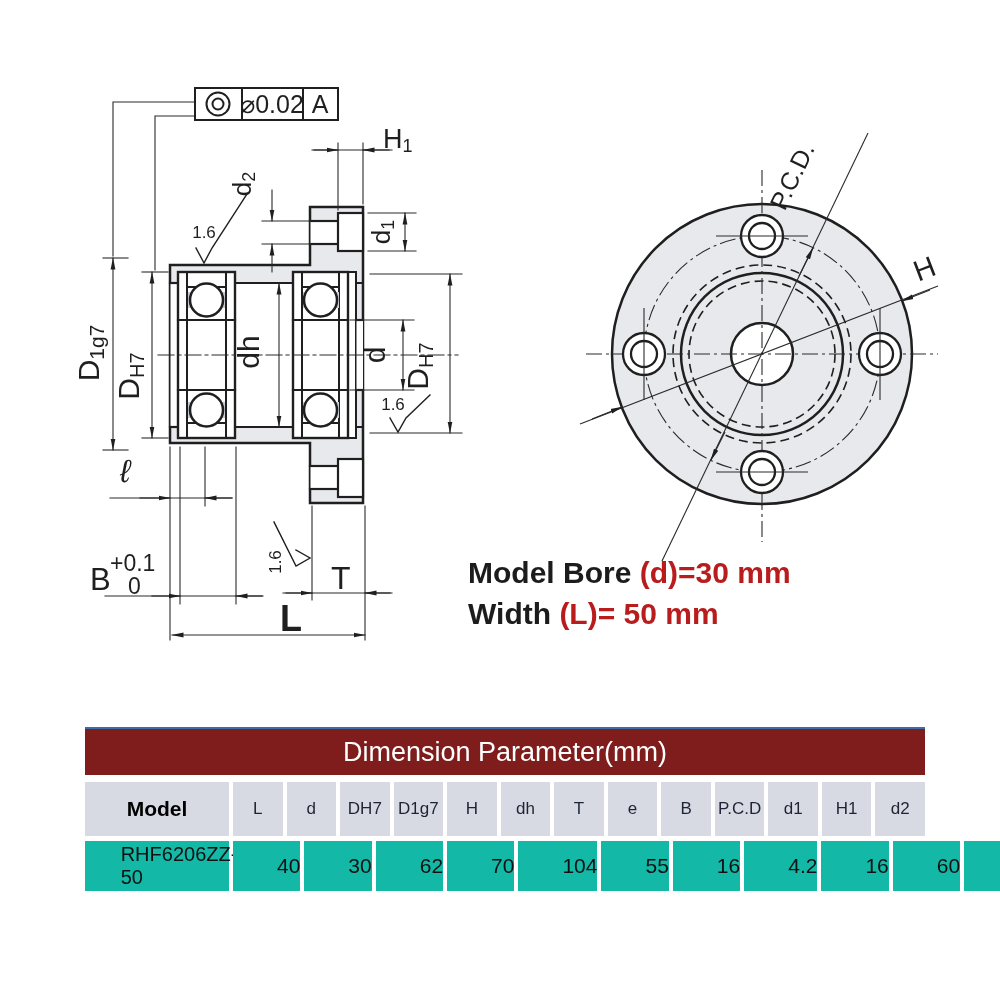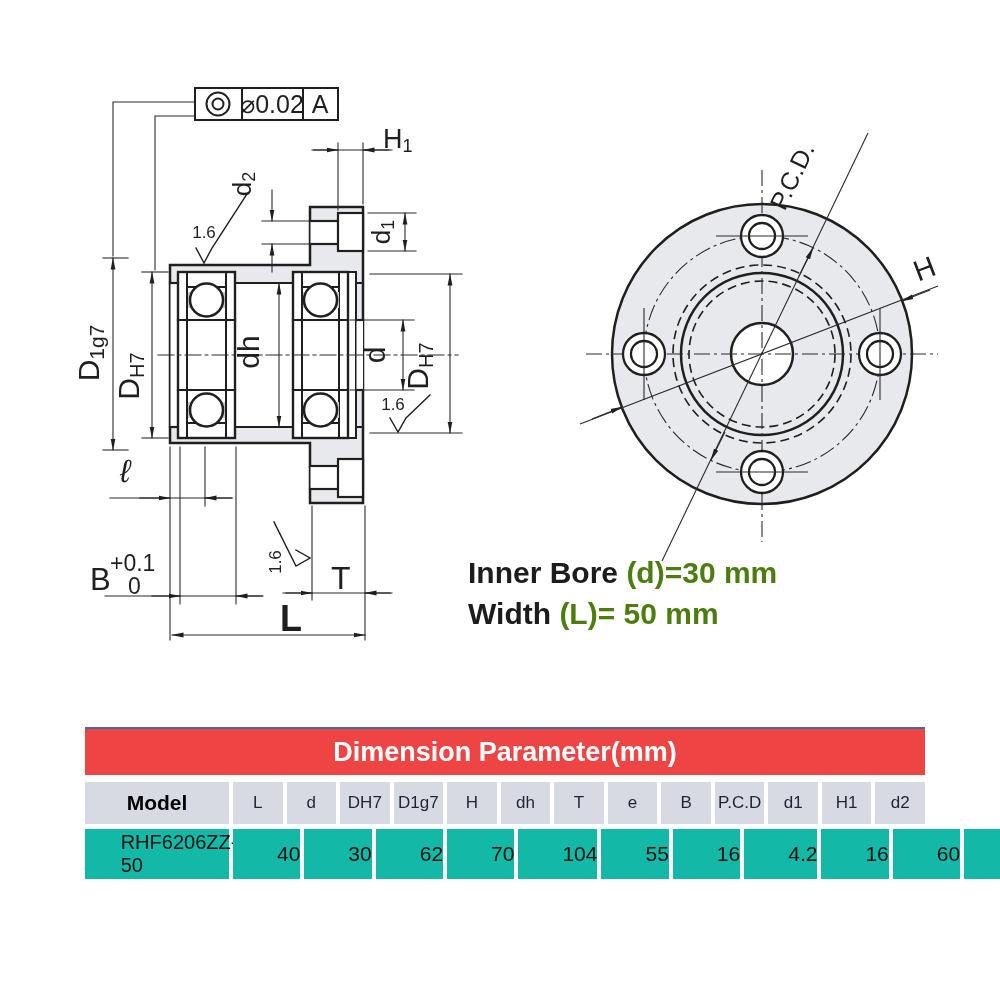--- a/index.html
+++ b/index.html
@@ -1,27 +1,27 @@
 <!DOCTYPE html>
 <html><head>
 <meta charset="utf-8">
 <style>
   html,body{margin:0;padding:0;background:#fff;}
   #stage{position:relative;width:1000px;height:1000px;background:#fff;overflow:hidden;
          font-family:"Liberation Sans",sans-serif;}
   svg text{font-family:"Liberation Sans",sans-serif;fill:#1f1f1f;}
   .ann{position:absolute;left:468px;top:552px;font-weight:bold;font-size:30px;
        color:#1c1c1c;line-height:41px;white-space:nowrap;}
-  .ann .red{color:#4d7c0f;text-align:center;}
+  .ann .red{color:#b91c1c;text-align:center;}
   .tbl{position:absolute;left:85px;top:727px;width:840px;}
-  .tbl-title{height:46px;line-height:46px;text-align:center;background:#ef4444;
-             border-top:2px solid #3d6da8;color:#fff;font-size:27px;font-weight:bold;}
+  .tbl-title{height:46px;line-height:46px;text-align:center;background:#7f1d1d;
+             border-top:2px solid #3d6da8;color:#fff;font-size:27px;font-weight:normal;}
   .tbl-grid{display:grid;grid-template-columns:144px repeat(13,1fr);gap:4px;margin-top:7px;}
   .tbl-grid.datarow{margin-top:5px;}
-  .hcell{background:#d7dae3;height:42px;display:flex;align-items:center;justify-content:center;
+  .hcell{background:#d7dae3;height:54px;display:flex;align-items:center;justify-content:center;
          font-size:17px;color:#1d2433;}
   .hcell.model{font-size:21px;font-weight:bold;color:#000;}
   .dcell{background:#14b8a6;height:50px;display:flex;align-items:center;justify-content:center;
          font-size:21px;color:#111;padding-left:44px;}
   .dcell.model{font-size:20px;}
 </style>
 </head>
 <body>
 
 <div id="stage">
@@ -247,21 +247,21 @@
       <line x1="580" y1="424" x2="938" y2="286"></line>
       <line x1="592" y1="419" x2="622" y2="407" marker-end="url(#ar)"></line>
       <line x1="930" y1="290" x2="902" y2="301" marker-end="url(#ar)"></line>
     </g>
     <text transform="rotate(-21 928 278)" x="928" y="278" font-size="29" text-anchor="middle">H</text>
   </g>
 </svg>
 
 
 <div class="ann">
-  <div><span>Inner Bore </span><span class="red">(d)=30 mm</span></div>
+  <div><span>Model Bore </span><span class="red">(d)=30 mm</span></div>
   <div><span>Width </span><span class="red">(L)= 50 mm</span></div>
 </div>
 
 
 <div class="tbl">
   <div class="tbl-title">Dimension Parameter(mm)</div>
   <div class="tbl-grid">
     <div class="hcell model">Model</div>
     <div class="hcell">L</div>
     <div class="hcell">d</div>

